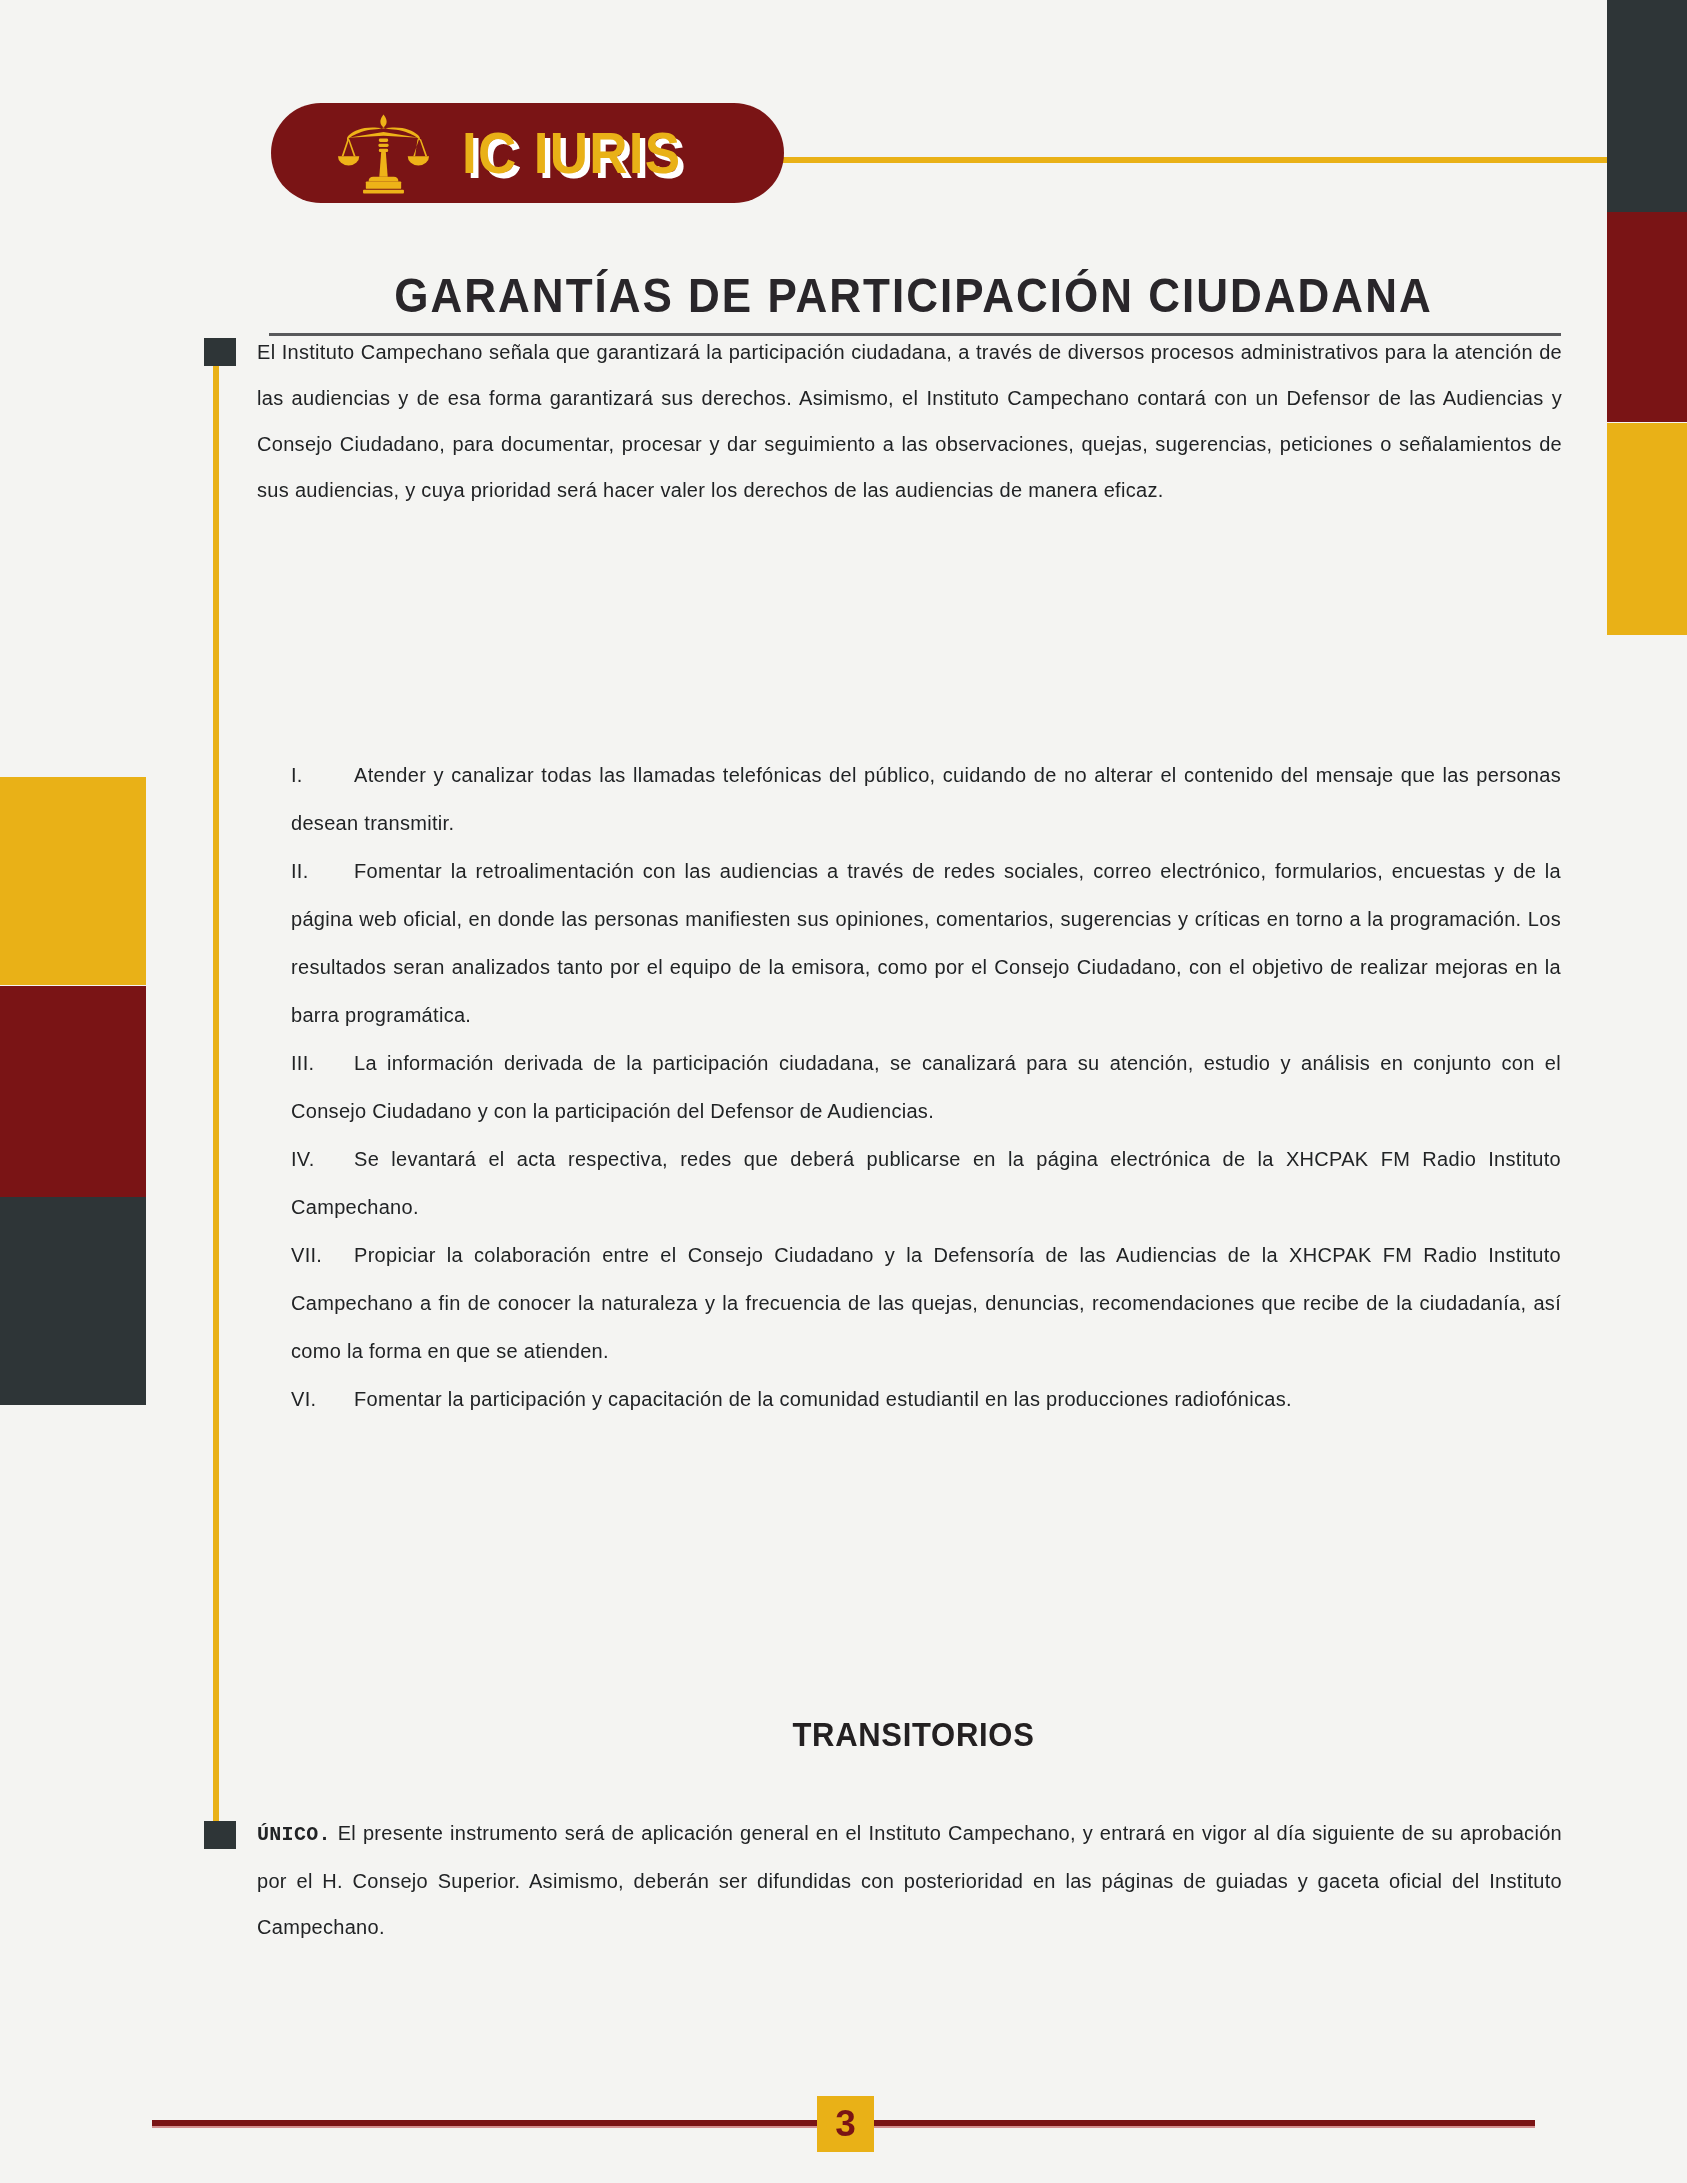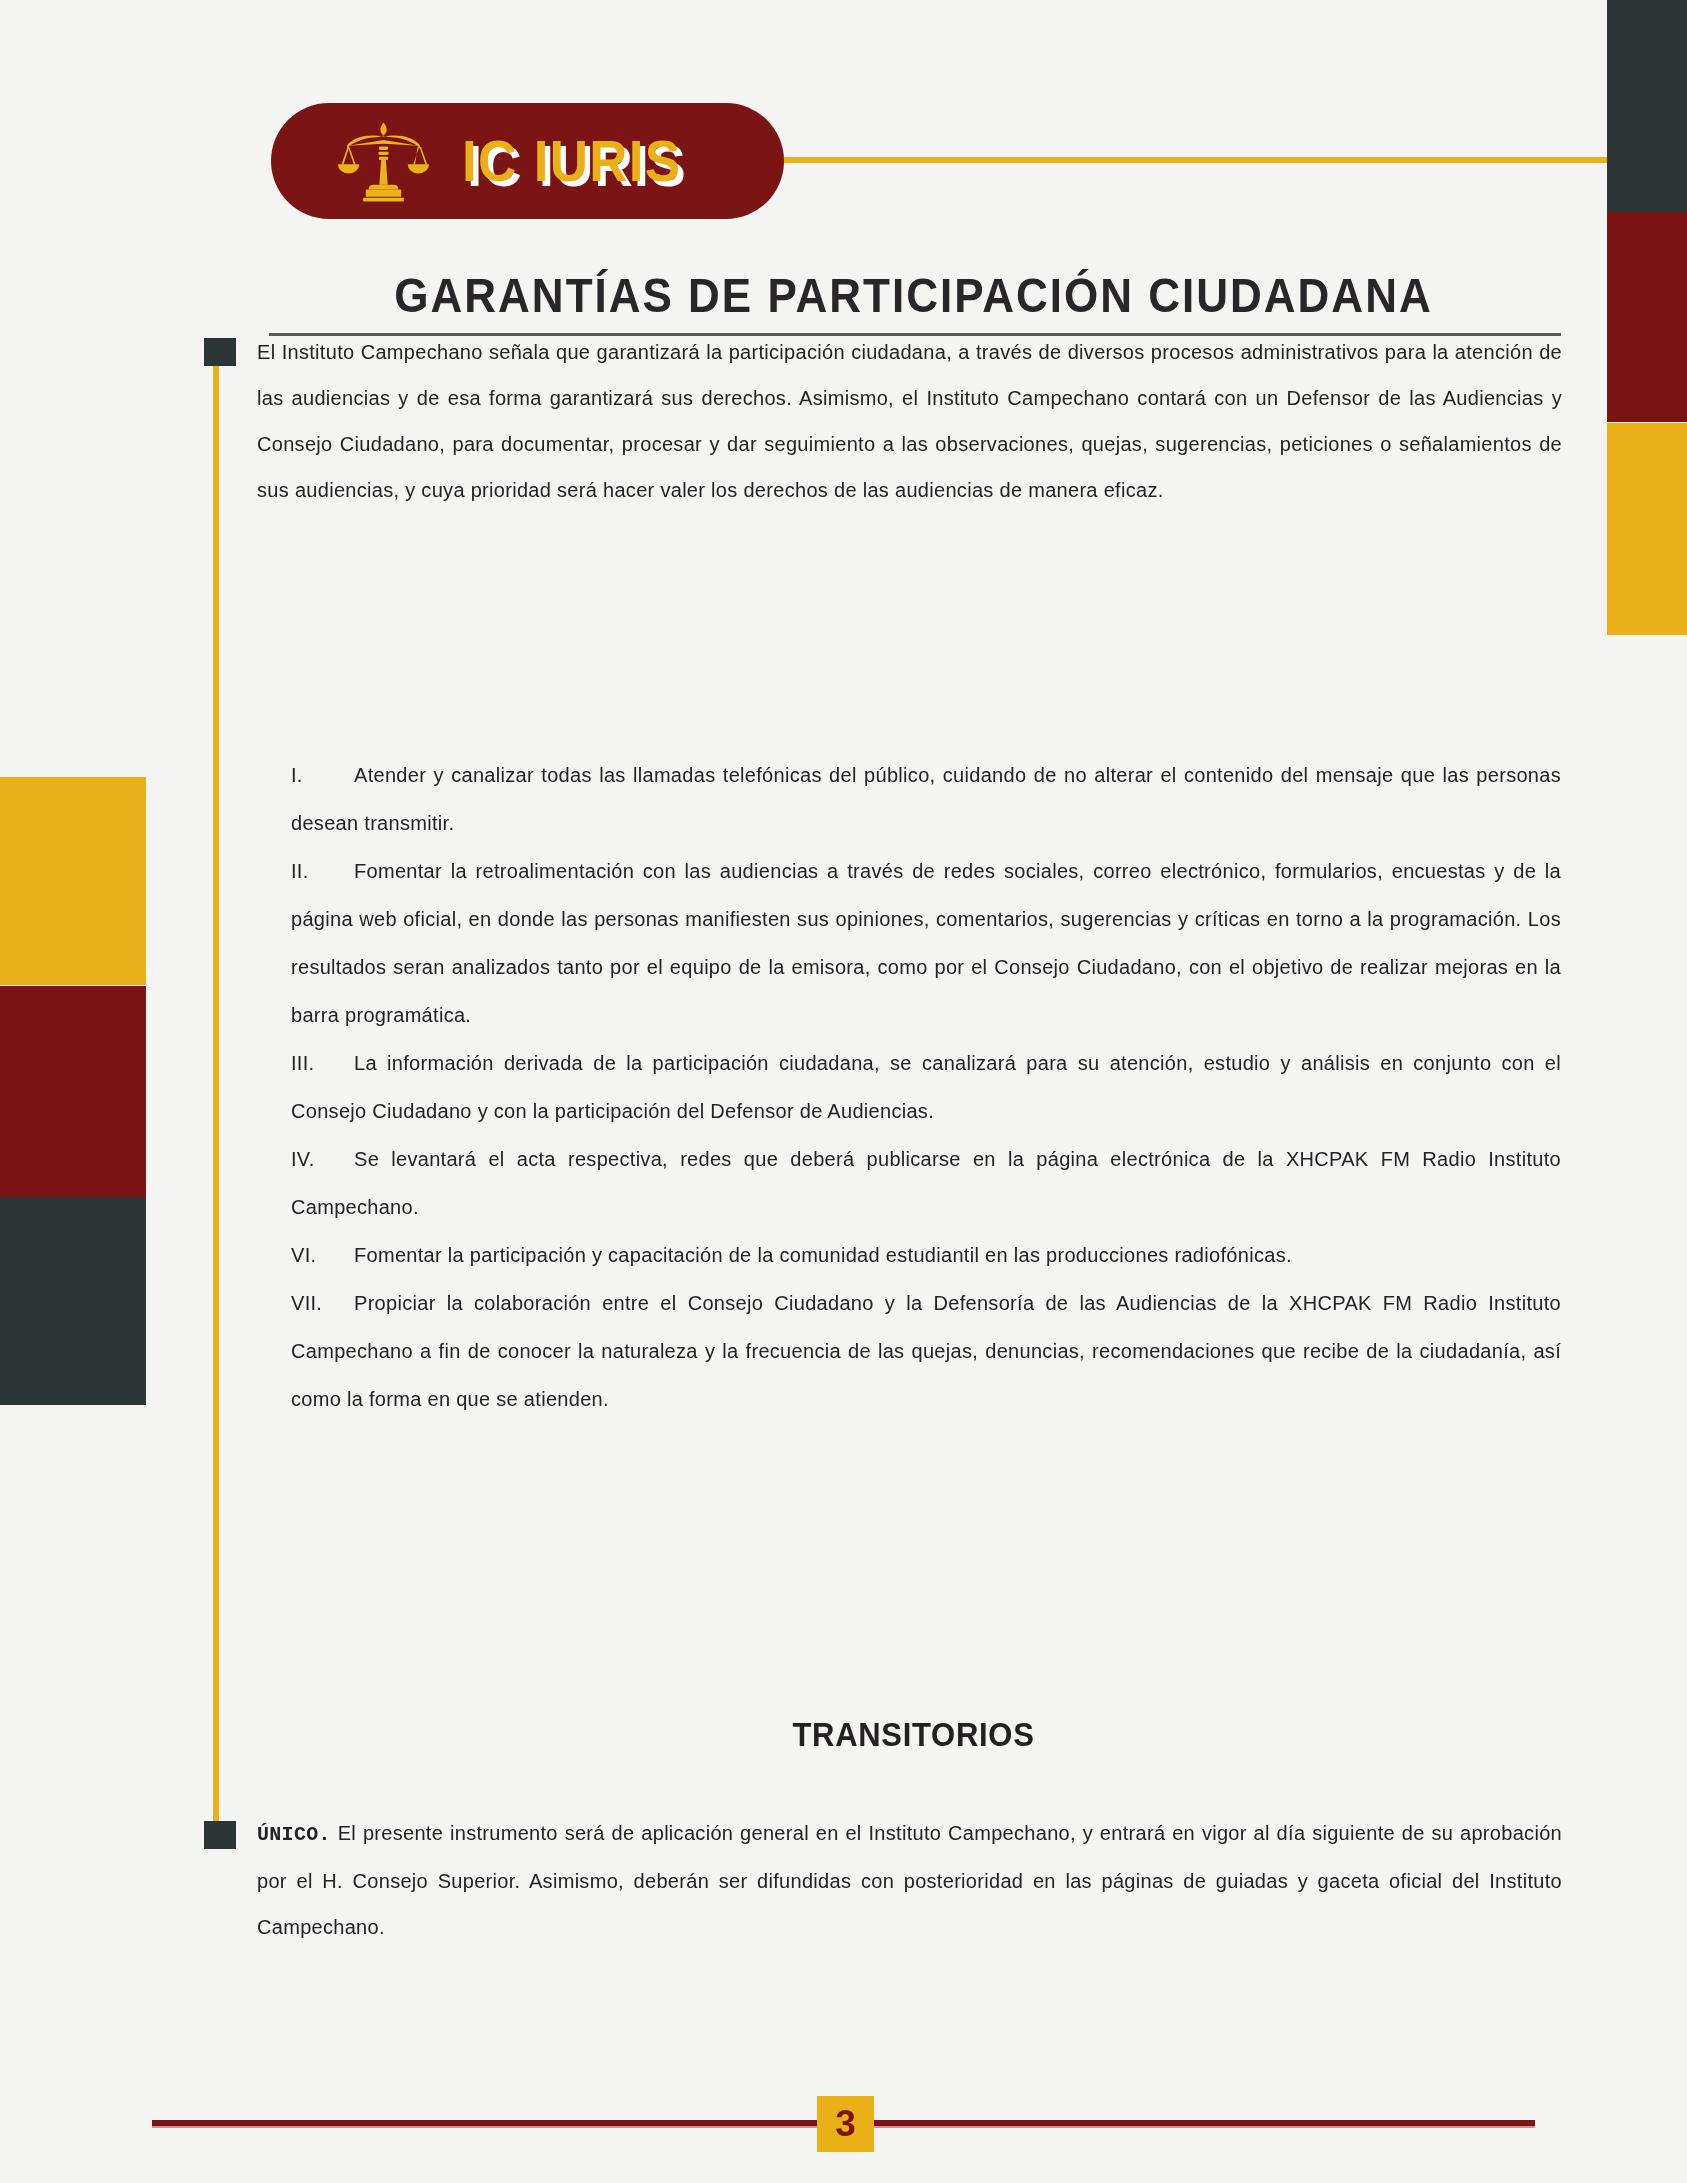--- a/index.html
+++ b/index.html
@@ -25,21 +25,21 @@
   .rblock.red{top:212px;height:210px;background:var(--maroon);}
   .rblock.yellow{top:423px;height:212px;background:var(--gold);}
   .lblock{left:0;width:146px;}
   .lblock.yellow{top:777px;height:208px;background:var(--gold);}
   .lblock.red{top:986px;height:212px;background:var(--maroon);}
   .lblock.gray{top:1197px;height:208px;background:var(--dark);}
 
   
   .gold-hline{left:781px;top:157px;width:826px;height:6px;background:var(--gold);}
   .logo-pill{
-    left:271px;top:103px;width:513px;height:116px;border-radius:60px;
+    left:271px;top:103px;width:513px;height:100px;border-radius:60px;
     background:var(--maroon);display:flex;align-items:center;z-index:2;
   }
   .logo-icon{margin-left:66px;width:93px;height:87px;flex:0 0 auto;}
   .logo-text{
     margin-left:32px;font-size:53px;font-weight:800;letter-spacing:1.3px;
     color:var(--gold);text-shadow:5.3px 4px 0 #ffffff;
     transform:scaleY(1.08);transform-origin:center;white-space:nowrap;
   }
 
   
@@ -137,22 +137,22 @@
   <div class="abs vline"></div>
   <div class="abs sq sq2"></div>
 
   <div class="abs bodytext p1">El Instituto Campechano señala que garantizará la participación ciudadana, a través de diversos procesos administrativos para la atención de las audiencias y de esa forma garantizará sus derechos. Asimismo, el Instituto Campechano contará con un Defensor de las Audiencias y Consejo Ciudadano, para documentar, procesar y dar seguimiento a las observaciones, quejas, sugerencias, peticiones o señalamientos de sus audiencias, y cuya prioridad será hacer valer los derechos de las audiencias de manera eficaz.</div>
 
   <div class="abs bodytext list">
       <div class="li"><span class="num">I.</span><span>Atender y canalizar todas las llamadas telefónicas del público, cuidando de no alterar el contenido del mensaje que las personas desean transmitir.</span></div>
       <div class="li"><span class="num">II.</span><span>Fomentar la retroalimentación con las audiencias a través de redes sociales, correo electrónico, formularios, encuestas y de la página web oficial, en donde las personas manifiesten sus opiniones, comentarios, sugerencias y críticas en torno a la programación. Los resultados seran analizados tanto por el equipo de la emisora, como por el Consejo Ciudadano, con el objetivo de realizar mejoras en la barra programática.</span></div>
       <div class="li"><span class="num">III.</span><span>La información derivada de la participación ciudadana, se canalizará para su atención, estudio y análisis en conjunto con el Consejo Ciudadano y con la participación del Defensor de Audiencias.</span></div>
       <div class="li"><span class="num">IV.</span><span>Se levantará el acta respectiva, redes que deberá publicarse en la página electrónica de la XHCPAK FM Radio Instituto Campechano.</span></div>
+      <div class="li"><span class="num">VII.</span><span>Propiciar la colaboración entre el Consejo Ciudadano y la Defensoría de las Audiencias de la XHCPAK FM Radio Instituto Campechano a fin de conocer la naturaleza y la frecuencia de las quejas, denuncias, recomendaciones que recibe de la ciudadanía, así como la forma en que se atienden.</span></div>
       <div class="li"><span class="num">VI.</span><span>Fomentar la participación y capacitación de la comunidad estudiantil en las producciones radiofónicas.</span></div>
-      <div class="li"><span class="num">VII.</span><span>Propiciar la colaboración entre el Consejo Ciudadano y la Defensoría de las Audiencias de la XHCPAK FM Radio Instituto Campechano a fin de conocer la naturaleza y la frecuencia de las quejas, denuncias, recomendaciones que recibe de la ciudadanía, así como la forma en que se atienden.</span></div>
     </div>
 
   <div class="abs transitorios">TRANSITORIOS</div>
 
   <div class="abs bodytext closing">
     <p><span class="b">ÚNICO.</span> <span>El presente instrumento será de aplicación general en el Instituto Campechano, y entrará en vigor al día siguiente de su aprobación por el H. Consejo Superior. Asimismo, deberán ser difundidas con posterioridad en las páginas de guiadas y gaceta oficial del Instituto Campechano.</span></p>
   </div>
 
   <div class="abs footer-line"></div>
   <div class="abs footer-line-sub"></div>

